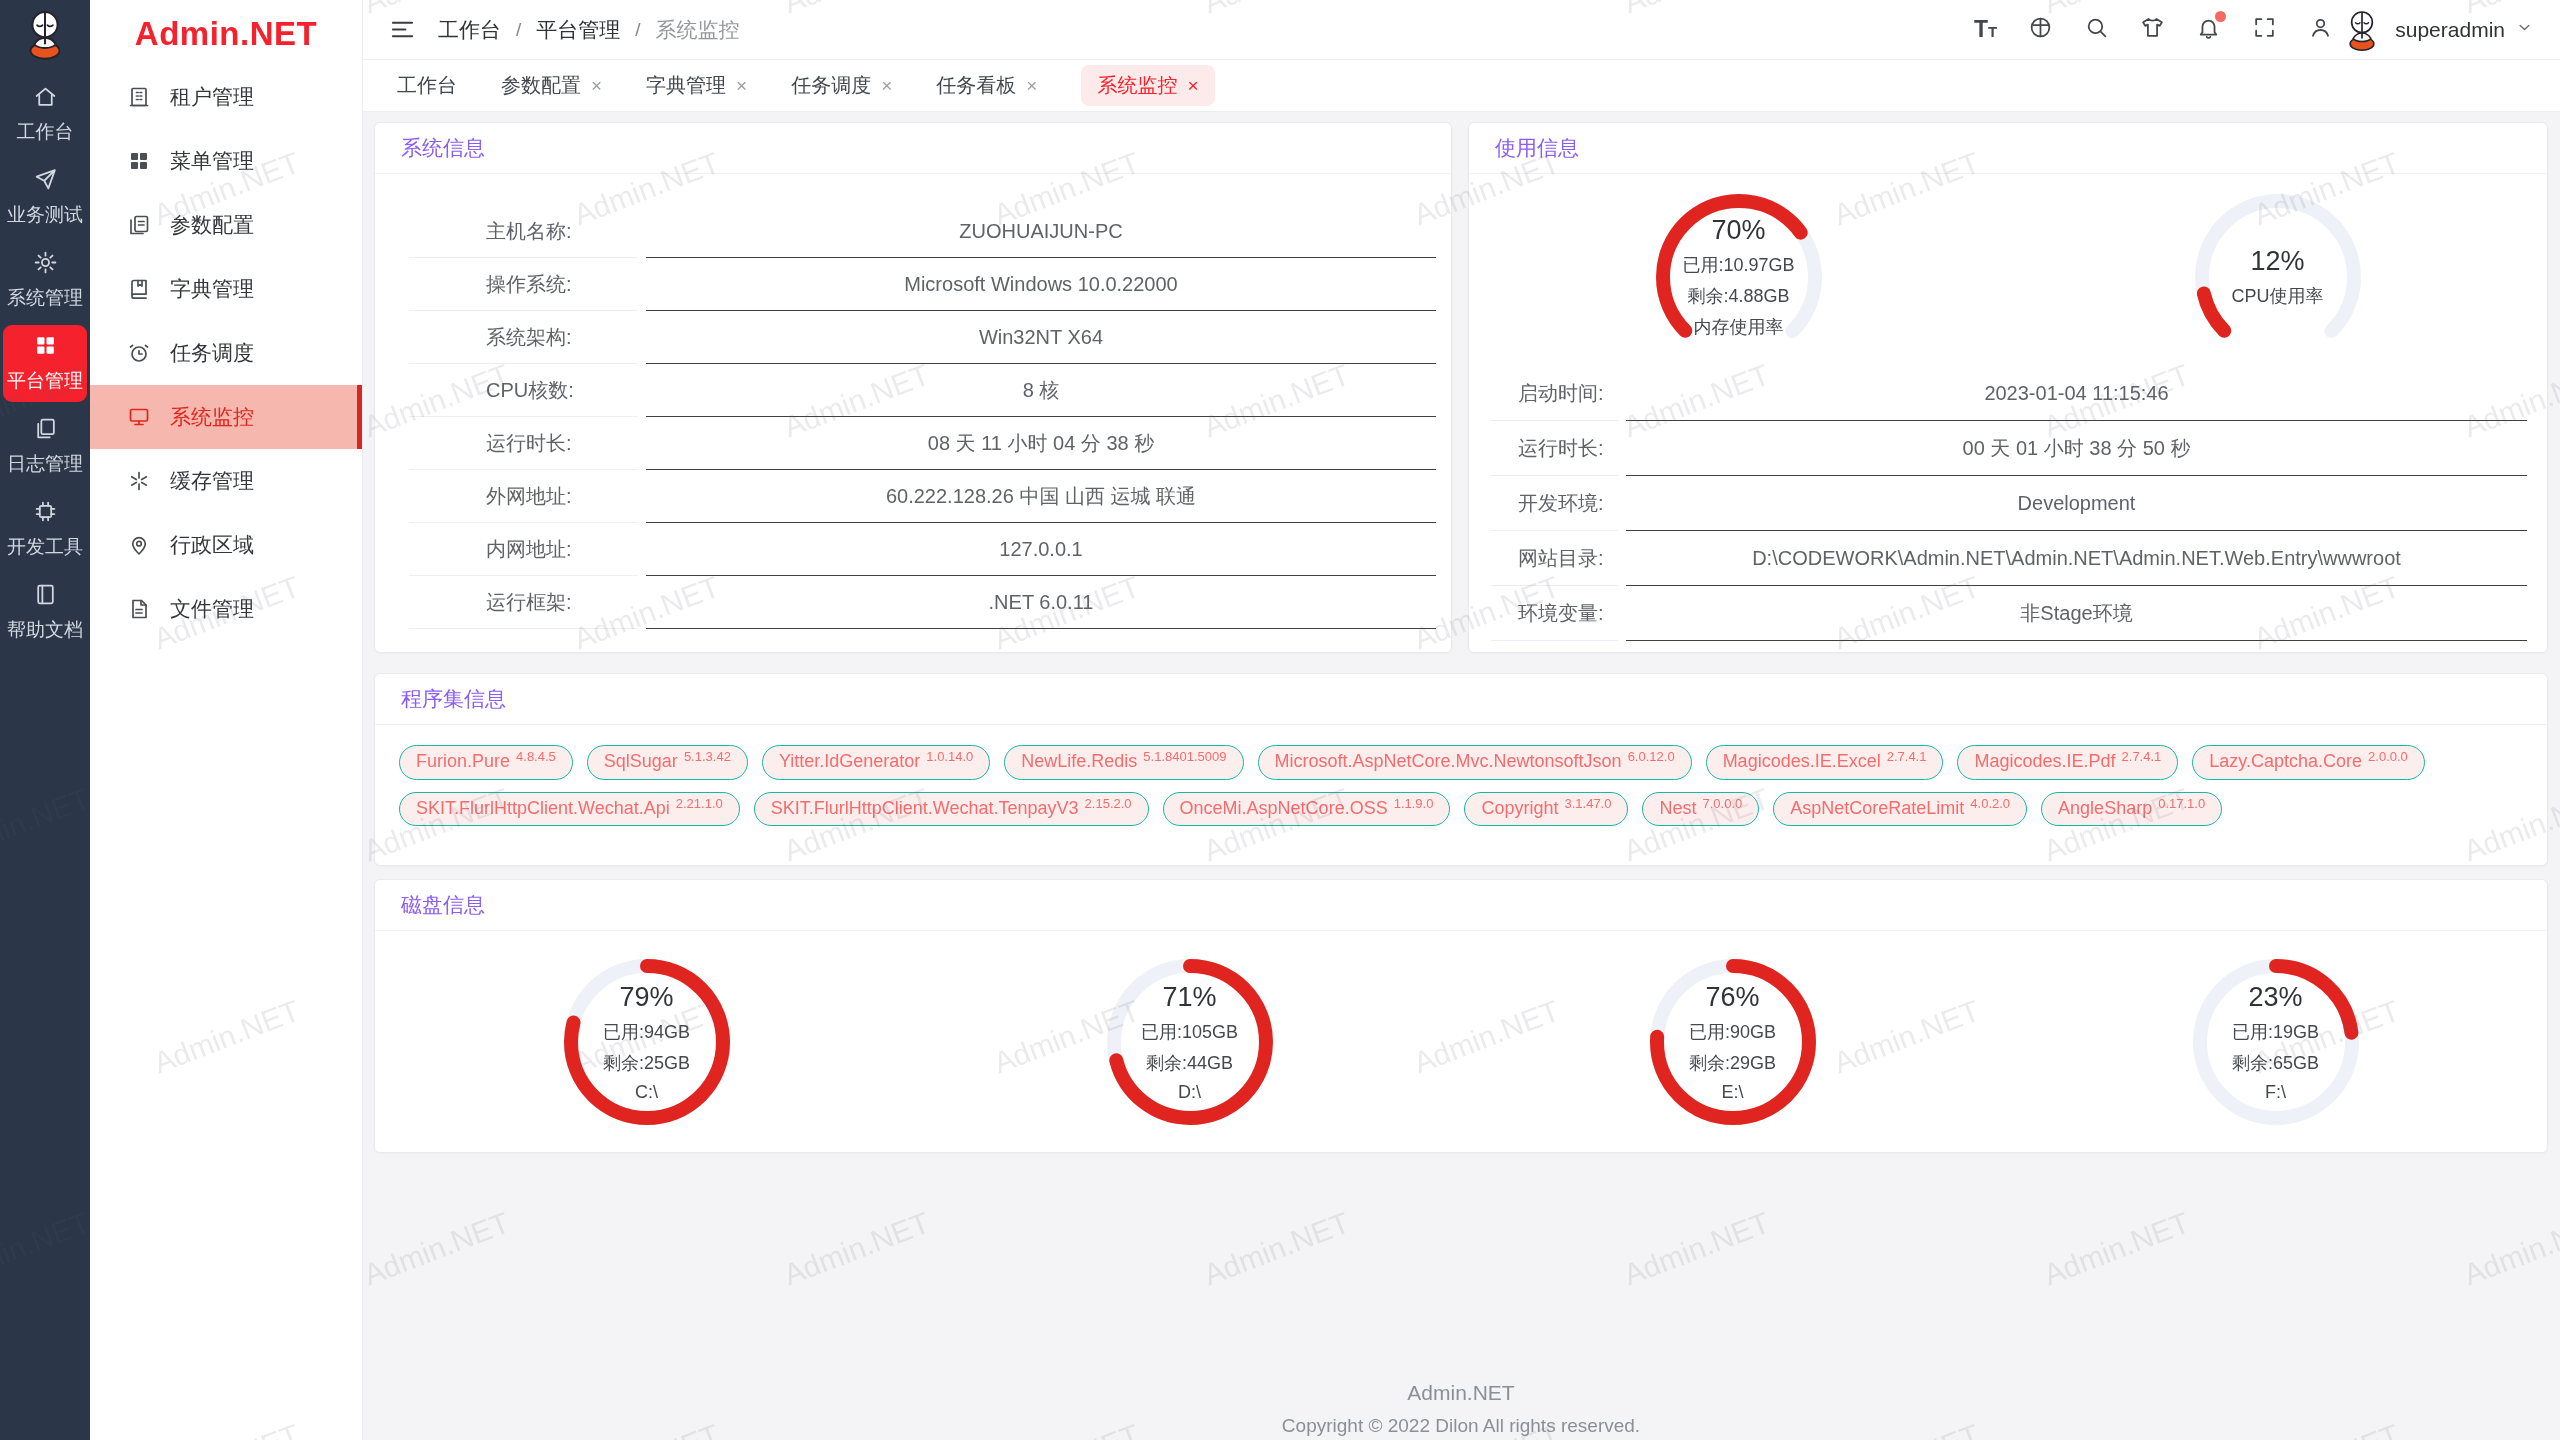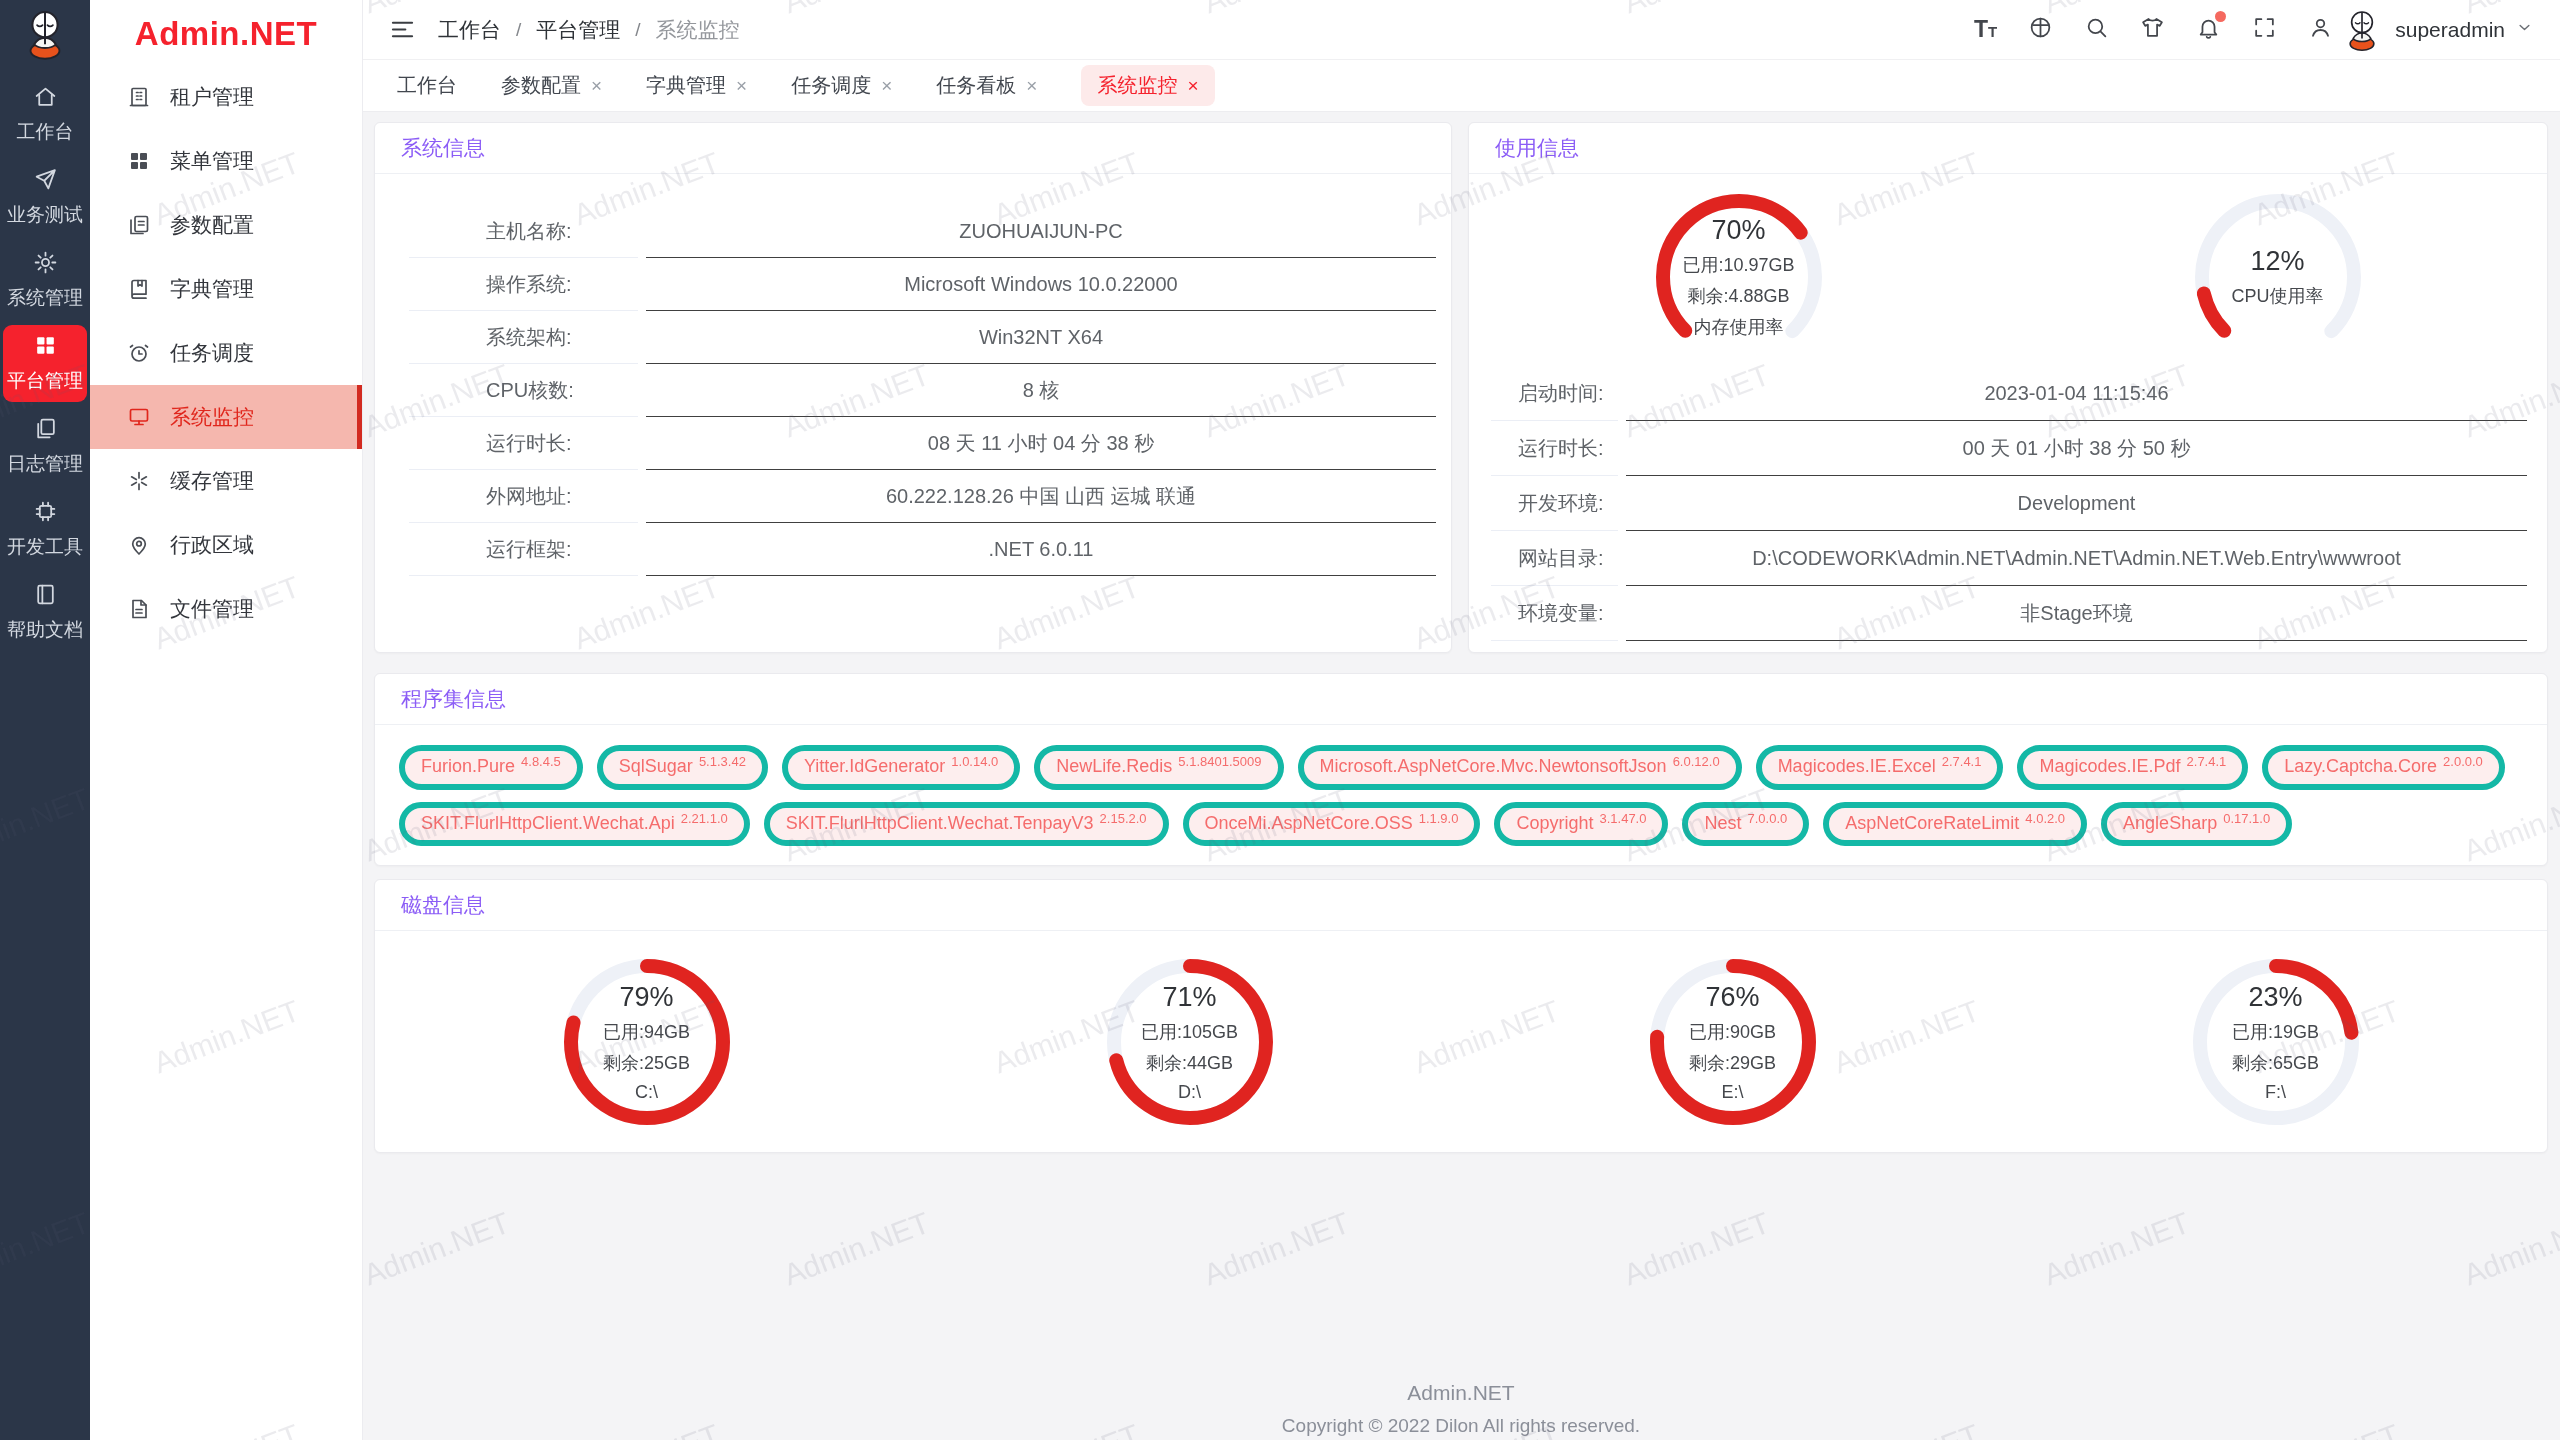--- a/index.html
+++ b/index.html
@@ -65,21 +65,21 @@
   .usage-card .i-label { width:127px; padding-left:27px; }
 
   .usage-gauges { display:flex; justify-content:space-around; align-items:center; margin-top:14px; height:178px; }
   .donut { position:relative; width:172px; height:172px; }
   .donut-center { position:absolute; inset:0; display:flex; flex-direction:column; align-items:center; justify-content:center; gap:7px; }
   .donut-pct { font-size:27px; color:#303337;text-align:center; }
   .donut-line { font-size:18px; color:#45484d; }
 
   .asm-card { margin-top:20px; height:193px; }
   .asm-body { padding:20px 24px; display:flex; flex-wrap:wrap; gap:12px 14px; align-content:flex-start; }
-  .tag { display:inline-flex; align-items:center; padding:5px 16px 6px; background:#fdeeee; border:6px solid #14b8a6; border-radius:999px; color:#f56c6c; font-size:18px; line-height:1.2; }
+  .tag { display:inline-flex; align-items:center; padding:5px 16px 6px; background:#fdeeee; border:1px solid #14b8a6; border-radius:999px; color:#f56c6c; font-size:18px; line-height:1.2; }
   .tag .tag-ver { font-size:13px; margin-left:6px; transform:translateY(-5px); }
 
   .disk-card { margin-top:13px; height:274px; }
   .disk-body { display:flex; justify-content:space-around; padding-top:25px; }
 
   .footer { text-align:center; margin-top:228px; }
   .footer-app { font-size:21px; color:#8b8f99; }
   .footer-copy { font-size:19px; color:#8b8f99; margin-top:10px; }
 
   
@@ -363,20 +363,24 @@
      <div class="i-label">CPU核数:</div>
      <div class="i-value">8 核</div>
    </div>
               <div class="i-row">
      <div class="i-label">运行时长:</div>
      <div class="i-value">08 天 11 小时 04 分 38 秒</div>
    </div>
               <div class="i-row">
      <div class="i-label">外网地址:</div>
      <div class="i-value">60.222.128.26 中国 山西 运城 联通</div>
+   </div>
+              <div class="i-row">
+     <div class="i-label">内网地址:</div>
+     <div class="i-value">127.0.0.1</div>
    </div>
               <div class="i-row">
      <div class="i-label">运行框架:</div>
      <div class="i-value">.NET 6.0.11</div>
    </div>
             </div>
         </div>
         <div class="card usage-card">
           <div class="card-h">使用信息</div>
           <div class="usage-gauges" id="usage-gauges">

